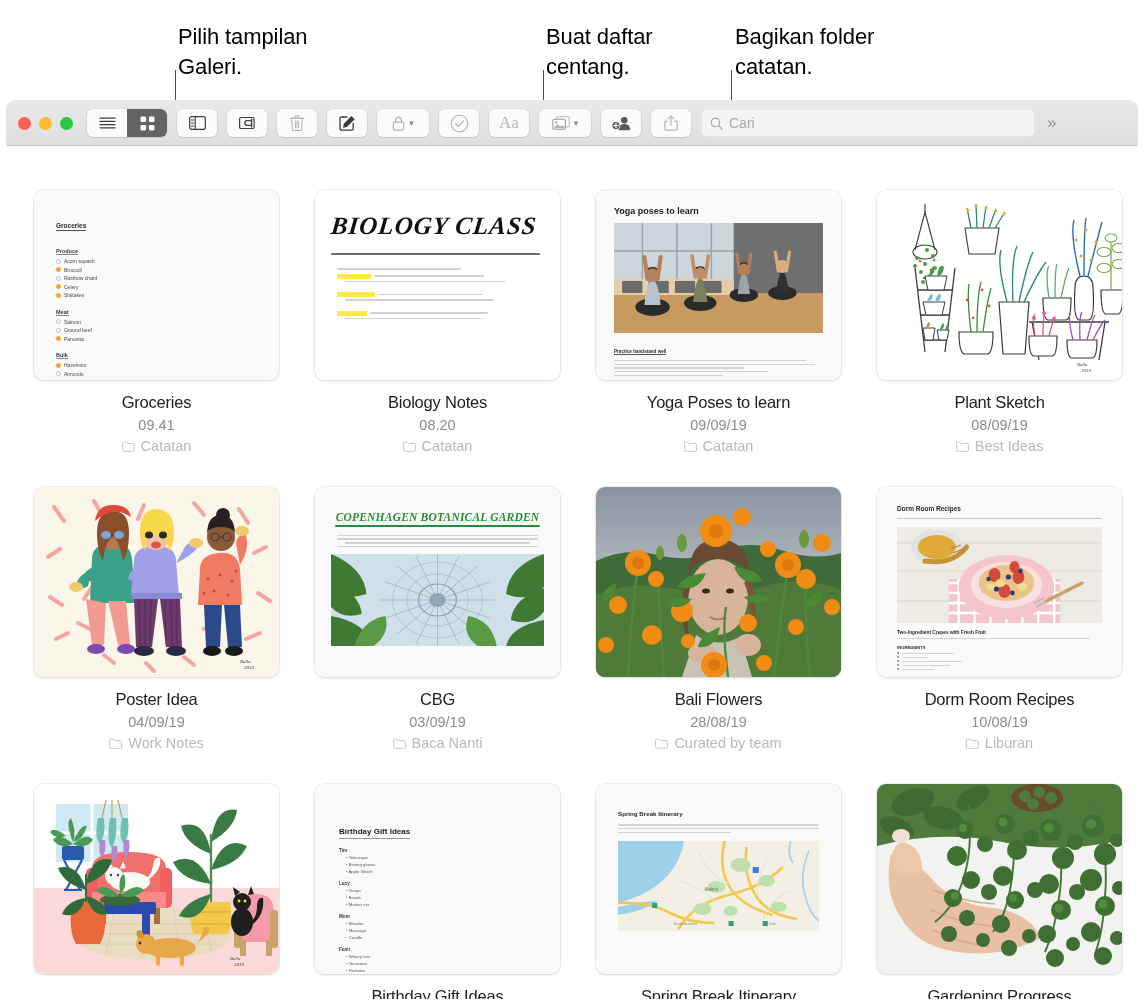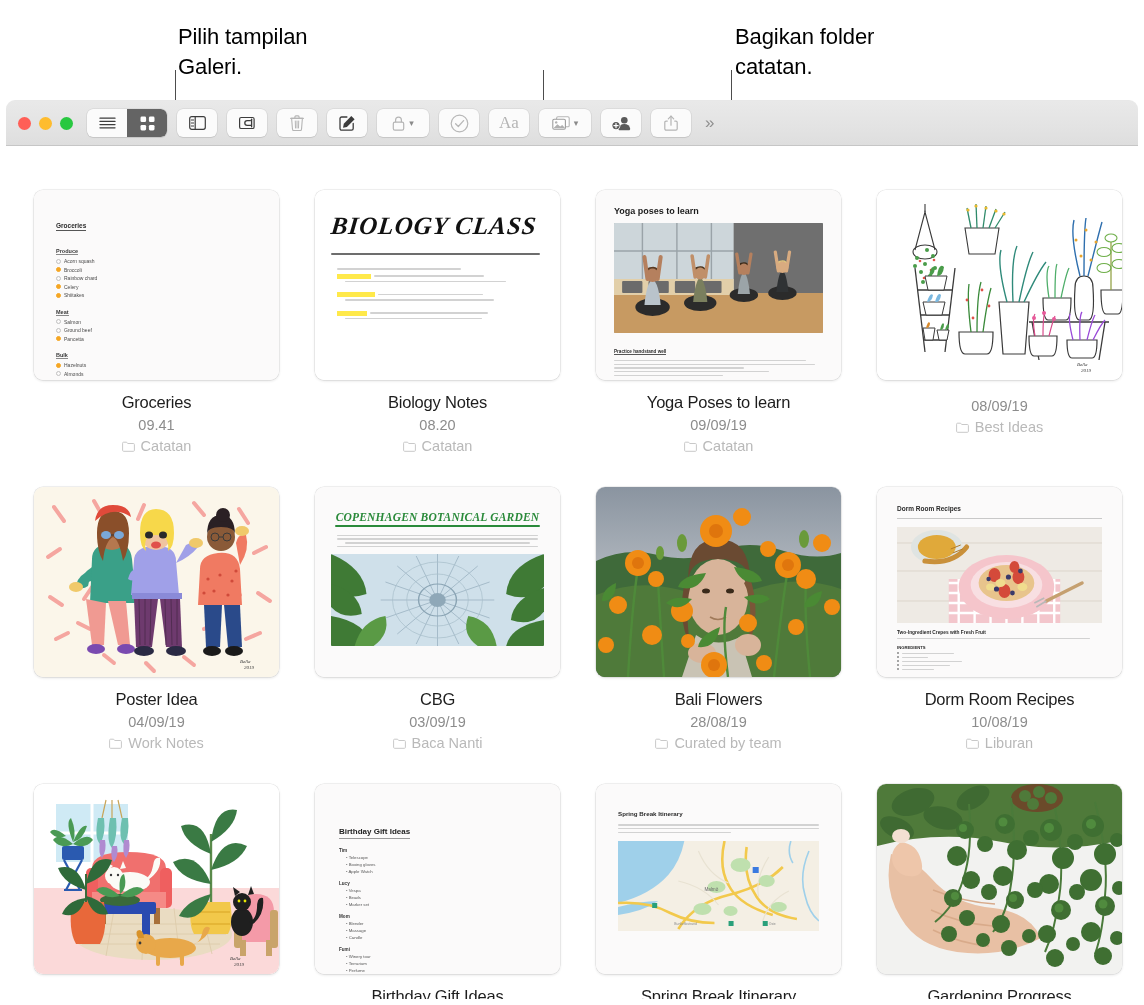--- a/index.html
+++ b/index.html
@@ -142,20 +142,22 @@
 </style>
 </head>
 <body>
 
 <div id="root">
 
   <div class="callout" style="left:178px; top:22px;">Pilih tampilan
 Galeri.</div>
   <div class="leader" style="left:175px; top:70px; height:52px;"></div>
 
+  <div class="callout" style="left:546px; top:22px;">Buat daftar
+centang.</div>
   <div class="leader" style="left:543px; top:70px; height:52px;"></div>
 
   <div class="callout" style="left:735px; top:22px;">Bagikan folder
 catatan.</div>
   <div class="leader" style="left:731px; top:70px; height:52px;"></div>
 
   <div class="window">
 
     <div class="titlebar">
 
@@ -271,20 +273,27 @@
       </div>
 
       <div class="tb dim">
         <svg width="14" height="16" viewBox="0 0 14 16">
           <path d="M3.3 6.1H2.1A1.3 1.3 0 0 0 .8 7.4v6.4a1.3 1.3 0 0 0 1.3 1.3h9.8a1.3 1.3 0 0 0 1.3-1.3V7.4a1.3 1.3 0 0 0-1.3-1.3h-1.2" fill="none" stroke="#b5b5b5" stroke-width="1.2" stroke-linecap="round"></path>
           <line x1="7" y1="1.1" x2="7" y2="10.2" stroke="#b5b5b5" stroke-width="1.2" stroke-linecap="round"></line>
           <path d="M4.3 3.9 L7 1.1 L9.7 3.9" fill="none" stroke="#b5b5b5" stroke-width="1.2" stroke-linecap="round" stroke-linejoin="round"></path>
         </svg>
       </div>
 
+      <div class="search">
+        <svg width="13" height="13" viewBox="0 0 13 13">
+          <circle cx="5.4" cy="5.4" r="4.2" fill="none" stroke="#a8a8a8" stroke-width="1.2"></circle>
+          <line x1="8.6" y1="8.6" x2="12" y2="12" stroke="#a8a8a8" stroke-width="1.3" stroke-linecap="round"></line>
+        </svg>
+        <span class="ph">Cari</span>
+      </div>
 
       <div class="chevrons">»</div>
     </div>
 
     <div class="gallery">
 
       <div class="cell">
         <div class="thumb">
           <div class="doc"></div>
           <div class="pad" style="padding:24px 0 0 22px;">
@@ -629,20 +638,21 @@
                 <path d="M210 150 q5-20 8-25"></path>
                 <path d="M216 150 q8-16 12-20"></path>
             </g>
             <g fill="#3a3a3a" font-size="5" font-family="'Liberation Serif', serif" font-style="italic">
               <text x="200" y="176">Bella</text>
                 <text x="204" y="182">2019</text>
             </g>
           </svg>
         </div>
         <div class="meta">
+          <div class="mtitle">Plant Sketch</div>
           <div class="mdate">08/09/19</div>
           <div class="mfolder">
             <svg width="13" height="11" viewBox="0 0 13 11">
                 <path d="M.6 2.2a1 1 0 0 1 1-1h3l1.1 1.3h5.7a1 1 0 0 1 1 1v5.8a1 1 0 0 1-1 1H1.6a1 1 0 0 1-1-1z" fill="none" stroke="#c9c9c9" stroke-width="1"></path>
               </svg>
             <span>Best Ideas</span>
           </div>
         </div>
       </div>
 

